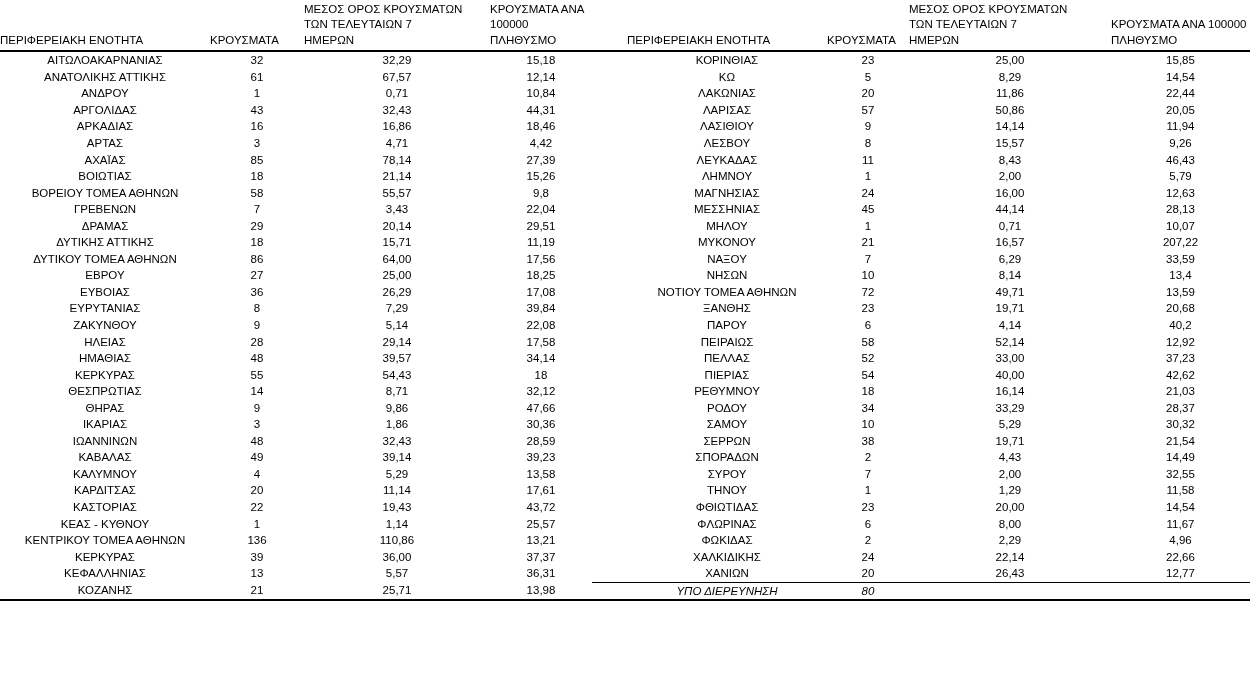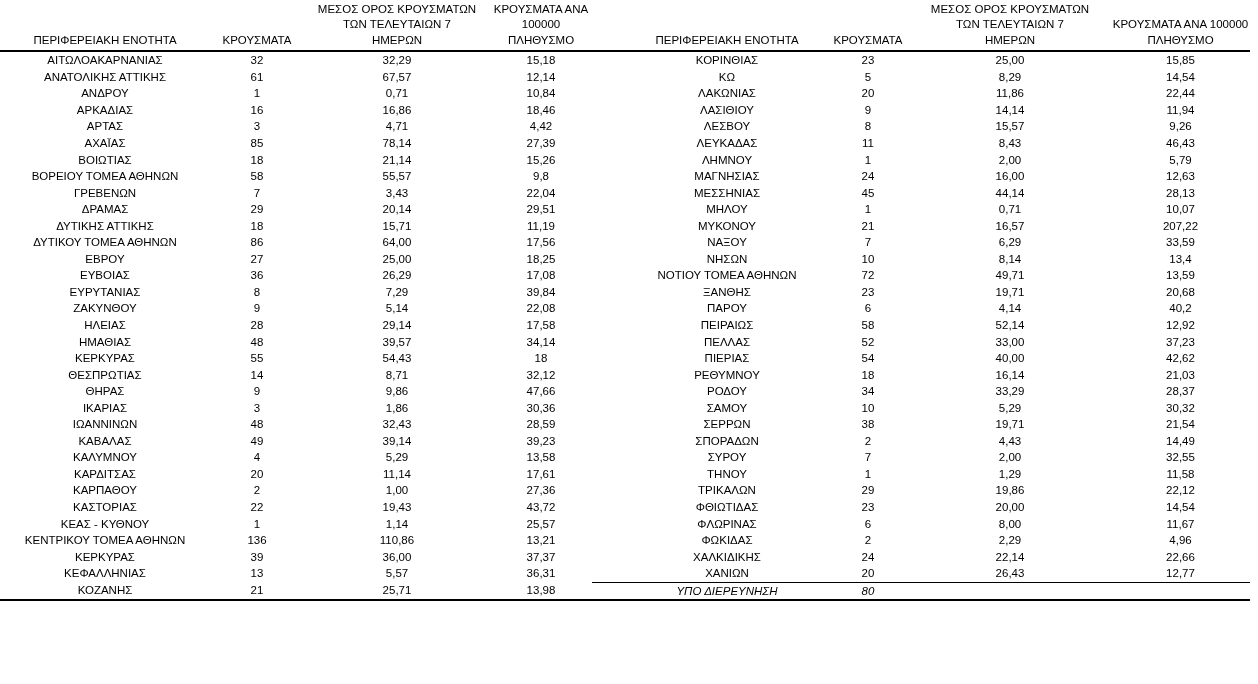--- a/index.html
+++ b/index.html
@@ -18,21 +18,21 @@
   }
   table.cases {
     border-collapse: collapse;
     table-layout: fixed;
     width: 1250px;
   }
   table.cases th {
     font-weight: normal;
     font-size: 11.5px;
     line-height: 15.4px;
-    text-align: center;
+    text-align: left;
     vertical-align: bottom;
     white-space: pre-line;
     padding: 2px 0 2px 0;
     border-bottom: 2px solid #000000;
   }
   table.cases td {
     font-size: 11.5px;
     line-height: 16.55px;
     height: 16.55px;
     text-align: center;
@@ -114,20 +114,31 @@
           <td>1</td>
           <td>0,71</td>
           <td>10,84</td>
           <td class="right-part"></td>
           <td class="right-part">ΛΑΚΩΝΙΑΣ</td>
           <td class="right-part">20</td>
           <td class="right-part">11,86</td>
           <td class="right-part">22,44</td>
         </tr>
         <tr>
+          <td>ΑΡΓΟΛΙΔΑΣ</td>
+          <td>43</td>
+          <td>32,43</td>
+          <td>44,31</td>
+          <td class="right-part"></td>
+          <td class="right-part">ΛΑΡΙΣΑΣ</td>
+          <td class="right-part">57</td>
+          <td class="right-part">50,86</td>
+          <td class="right-part">20,05</td>
+        </tr>
+        <tr>
           <td>ΑΡΚΑΔΙΑΣ</td>
           <td>16</td>
           <td>16,86</td>
           <td>18,46</td>
           <td class="right-part"></td>
           <td class="right-part">ΛΑΣΙΘΙΟΥ</td>
           <td class="right-part">9</td>
           <td class="right-part">14,14</td>
           <td class="right-part">11,94</td>
         </tr>
@@ -365,31 +376,20 @@
         <tr>
           <td>ΚΑΡΔΙΤΣΑΣ</td>
           <td>20</td>
           <td>11,14</td>
           <td>17,61</td>
           <td class="right-part"></td>
           <td class="right-part">ΤΗΝΟΥ</td>
           <td class="right-part">1</td>
           <td class="right-part">1,29</td>
           <td class="right-part">11,58</td>
-        </tr>
-        <tr>
-          <td>ΚΑΡΠΑΘΟΥ</td>
-          <td>2</td>
-          <td>1,00</td>
-          <td>27,36</td>
-          <td class="right-part"></td>
-          <td class="right-part">ΤΡΙΚΑΛΩΝ</td>
-          <td class="right-part">29</td>
-          <td class="right-part">19,86</td>
-          <td class="right-part">22,12</td>
         </tr>
         <tr>
           <td>ΚΑΣΤΟΡΙΑΣ</td>
           <td>22</td>
           <td>19,43</td>
           <td>43,72</td>
           <td class="right-part"></td>
           <td class="right-part">ΦΘΙΩΤΙΔΑΣ</td>
           <td class="right-part">23</td>
           <td class="right-part">20,00</td>

